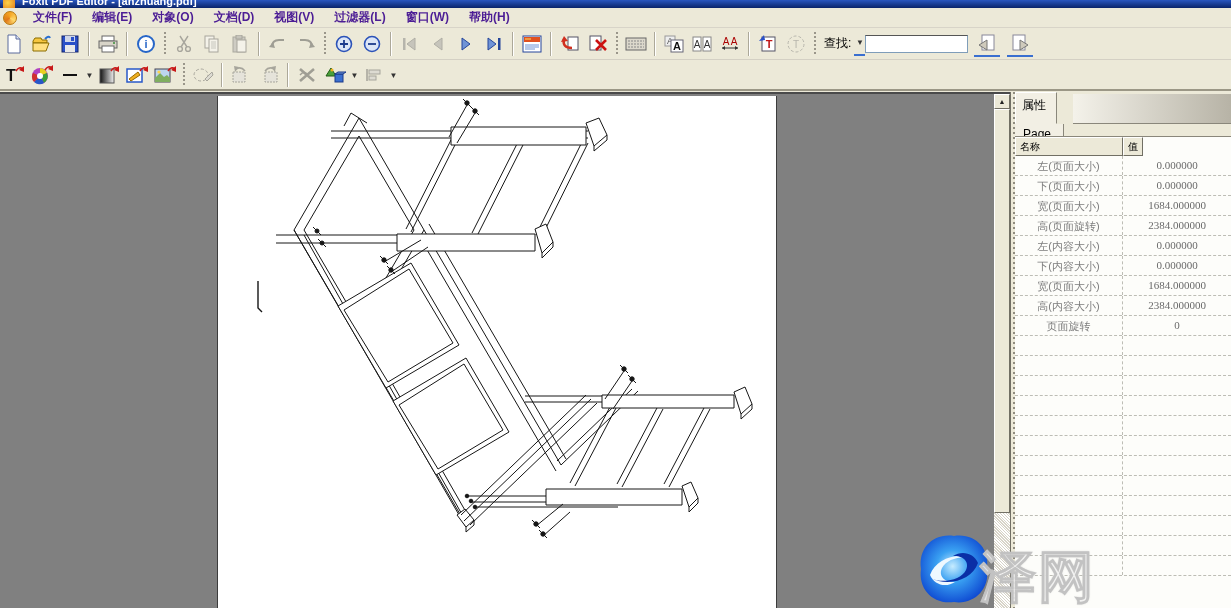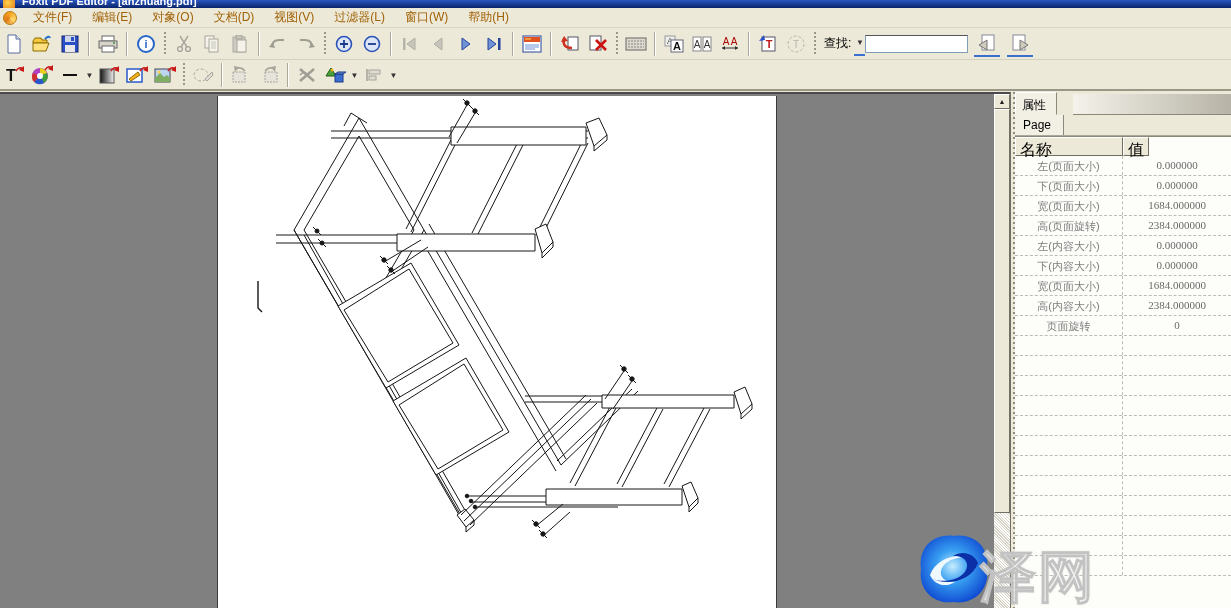--- a/index.html
+++ b/index.html
@@ -8,21 +8,21 @@
 
   
   .titlebar{position:absolute;left:0;top:0;width:1231px;height:8px;
     background:linear-gradient(#2a57c0,#0a246a);overflow:hidden;}
   .titlebar .ttext{color:#fff;font-weight:bold;font-size:11px;margin:-5px 0 0 22px;white-space:nowrap;}
   .titlebar .appico{position:absolute;left:3px;top:-2px;width:12px;height:12px;border-radius:3px;
     background:radial-gradient(circle at 40% 40%,#ffd24a,#e07818);}
 
   
   .menubar{position:absolute;left:0;top:8px;width:1231px;height:20px;background:#ece9d8;
-    border-bottom:1px solid #d8d4c8;display:flex;align-items:center;font-size:12px;color:#a16207;}
+    border-bottom:1px solid #d8d4c8;display:flex;align-items:center;font-size:12px;color:#4c1d95;font-weight:bold;}
   .menuico{width:14px;height:14px;margin:0 6px 0 3px;border-radius:50%;
     background:conic-gradient(#f5a623,#ffd96b,#e07818,#f5a623);border:1px solid #b97a10;}
   .mitem{padding:2px 10px;white-space:nowrap;cursor:default;}
 
   
   .tbar{position:absolute;left:0;width:1231px;background:#ece9d8;display:flex;align-items:center;}
   #tbar1{top:28px;height:32px;border-bottom:1px solid #d4d0c4;}
   #tbar2{top:61px;height:30px;border-bottom:2px solid #9b9786;}
   .tb{width:26px;height:26px;margin:0 1px;display:flex;align-items:center;justify-content:center;position:relative;}
   .tb.dis{opacity:.45;filter:grayscale(1);}
@@ -53,30 +53,30 @@
     border:1px solid;border-color:#fff #716f64 #716f64 #fff;}
 
   
   .splitter{position:absolute;left:1010px;top:0;width:5px;height:516px;background:#ece9d8;
     border-left:1px solid #716f64;
     background-image:repeating-linear-gradient(180deg,#8f8b7e 0 2px,transparent 2px 5px);
     background-size:2px 100%;background-repeat:no-repeat;background-position:2px 0;}
 
   
   .panel{position:absolute;left:1015px;top:0;width:216px;height:516px;background:#ece9d8;font-size:11px;}
-  .ptitle{height:23px;display:flex;align-items:stretch;gap:16px;}
+  .ptitle{height:32px;display:flex;align-items:stretch;gap:16px;}
   .ptab{padding:4px 10px 2px 6px;background:#f2efe4;border:1px solid;border-color:#fff #8a877b transparent #fff;
     font-size:12px;color:#000;}
   .ptitle .rest{flex:1;background:linear-gradient(90deg,#f4f2ea,#b7b3a6);margin-top:2px;border-bottom:1px solid #8a877b;}
   .pagetabrow{height:21px;border-bottom:1px solid #aca899;display:flex;align-items:stretch;background:#ece9d8;}
   .pagetab{padding:3px 12px 0 8px;border-right:1px solid #8a877b;font-size:12px;color:#000;background:#f2efe4;}
   .grid{position:absolute;left:0;top:44px;right:0;bottom:0;background:#fdfdfa;border-top:1px solid #8a877b;}
   .ghead{display:flex;height:19px;}
   .ghead .hc{background:#ece9d8;border:1px solid;border-color:#fff #716f64 #716f64 #fff;
-    padding:2px 4px;font-size:16px;color:#000;}
+    padding:2px 4px;font-size:10px;color:#000;}
   .hc.c1{width:108px;}　.hc.c2{flex:1;}
   .prow{display:flex;height:20px;border-bottom:1px dashed #bdbdb5;text-align:center;}
   .prow .nc{width:108px;padding:3px 4px 0;color:#7d7d7d;border-right:1px dashed #bdbdb5;overflow:hidden;white-space:nowrap;}
   .prow .vc{flex:1;padding:3px 5px 0;color:#6a6a6a;overflow:hidden;white-space:nowrap;font-family:Liberation Serif, serif;}
 
   
   .wmlogo{position:absolute;left:918px;top:441px;width:72px;height:72px;z-index:60;}
   .wmtext{position:absolute;left:980px;top:448px;z-index:61;font-size:56px;font-weight:bold;letter-spacing:2px;
     color:rgba(255,255,255,0.75);-webkit-text-stroke:1px #c2c2c2;text-shadow:0 0 2px rgba(160,160,160,.6);}
 </style>

